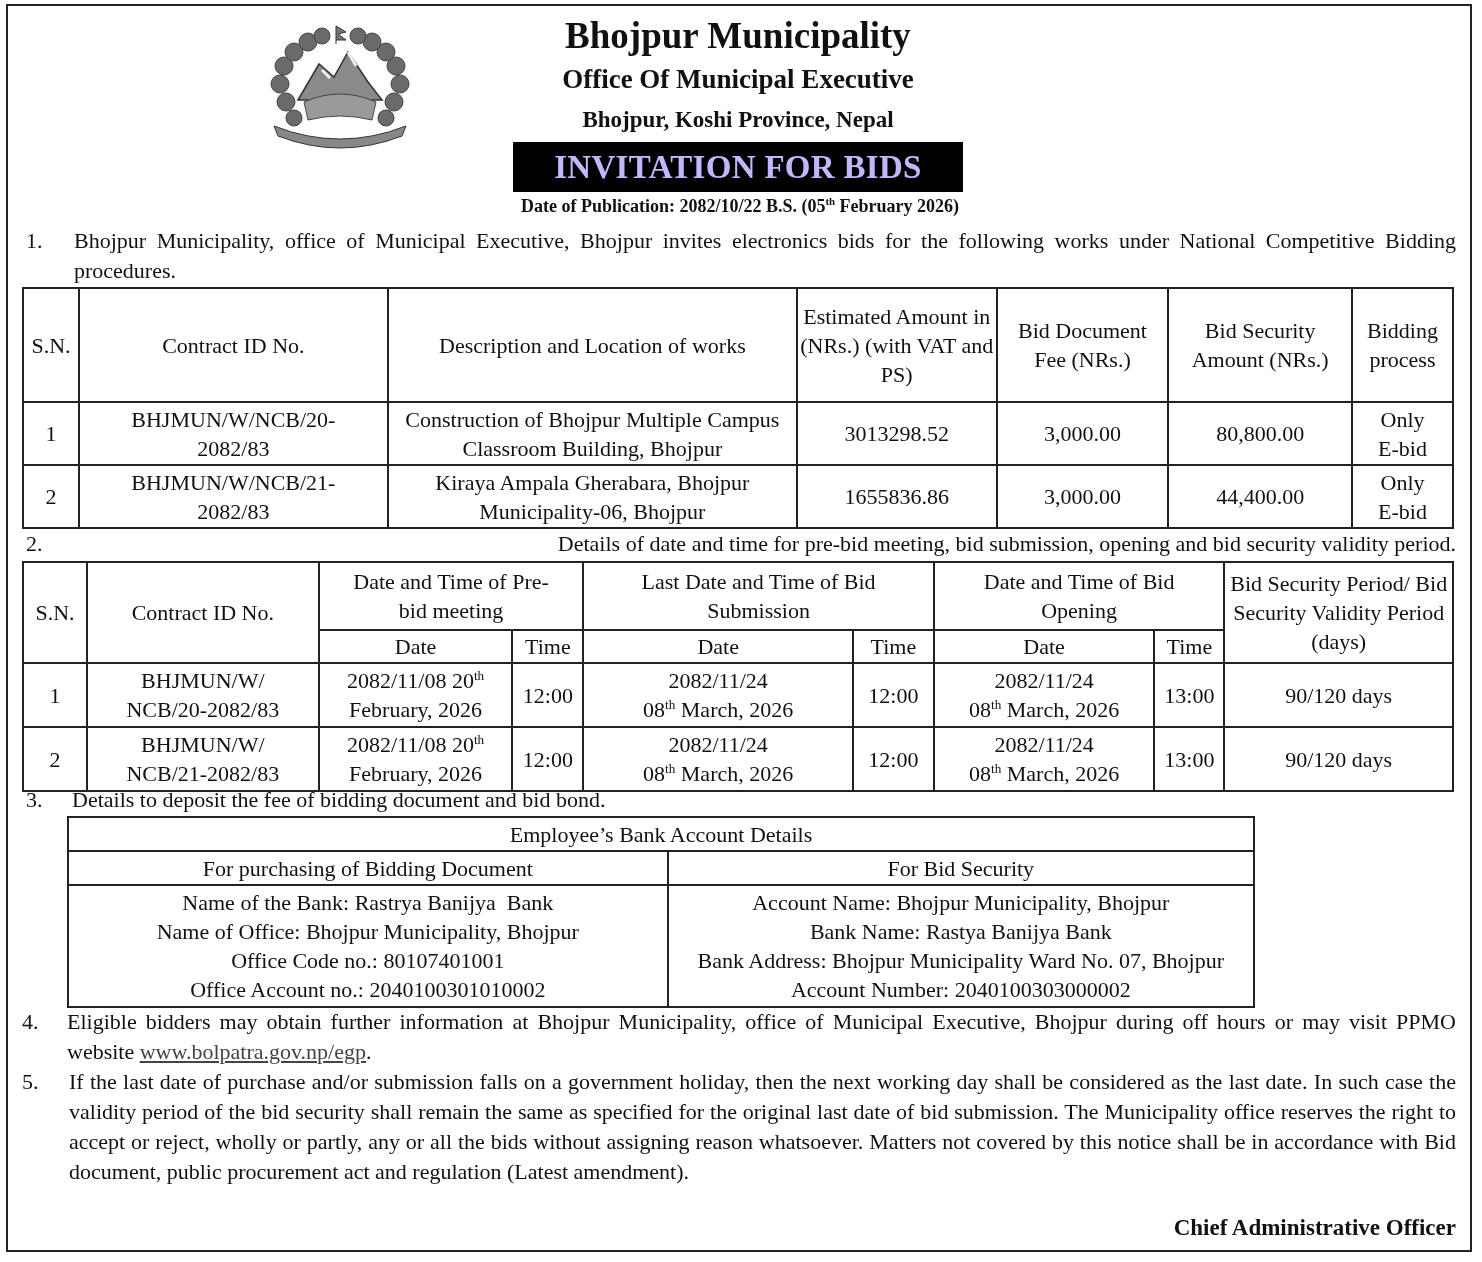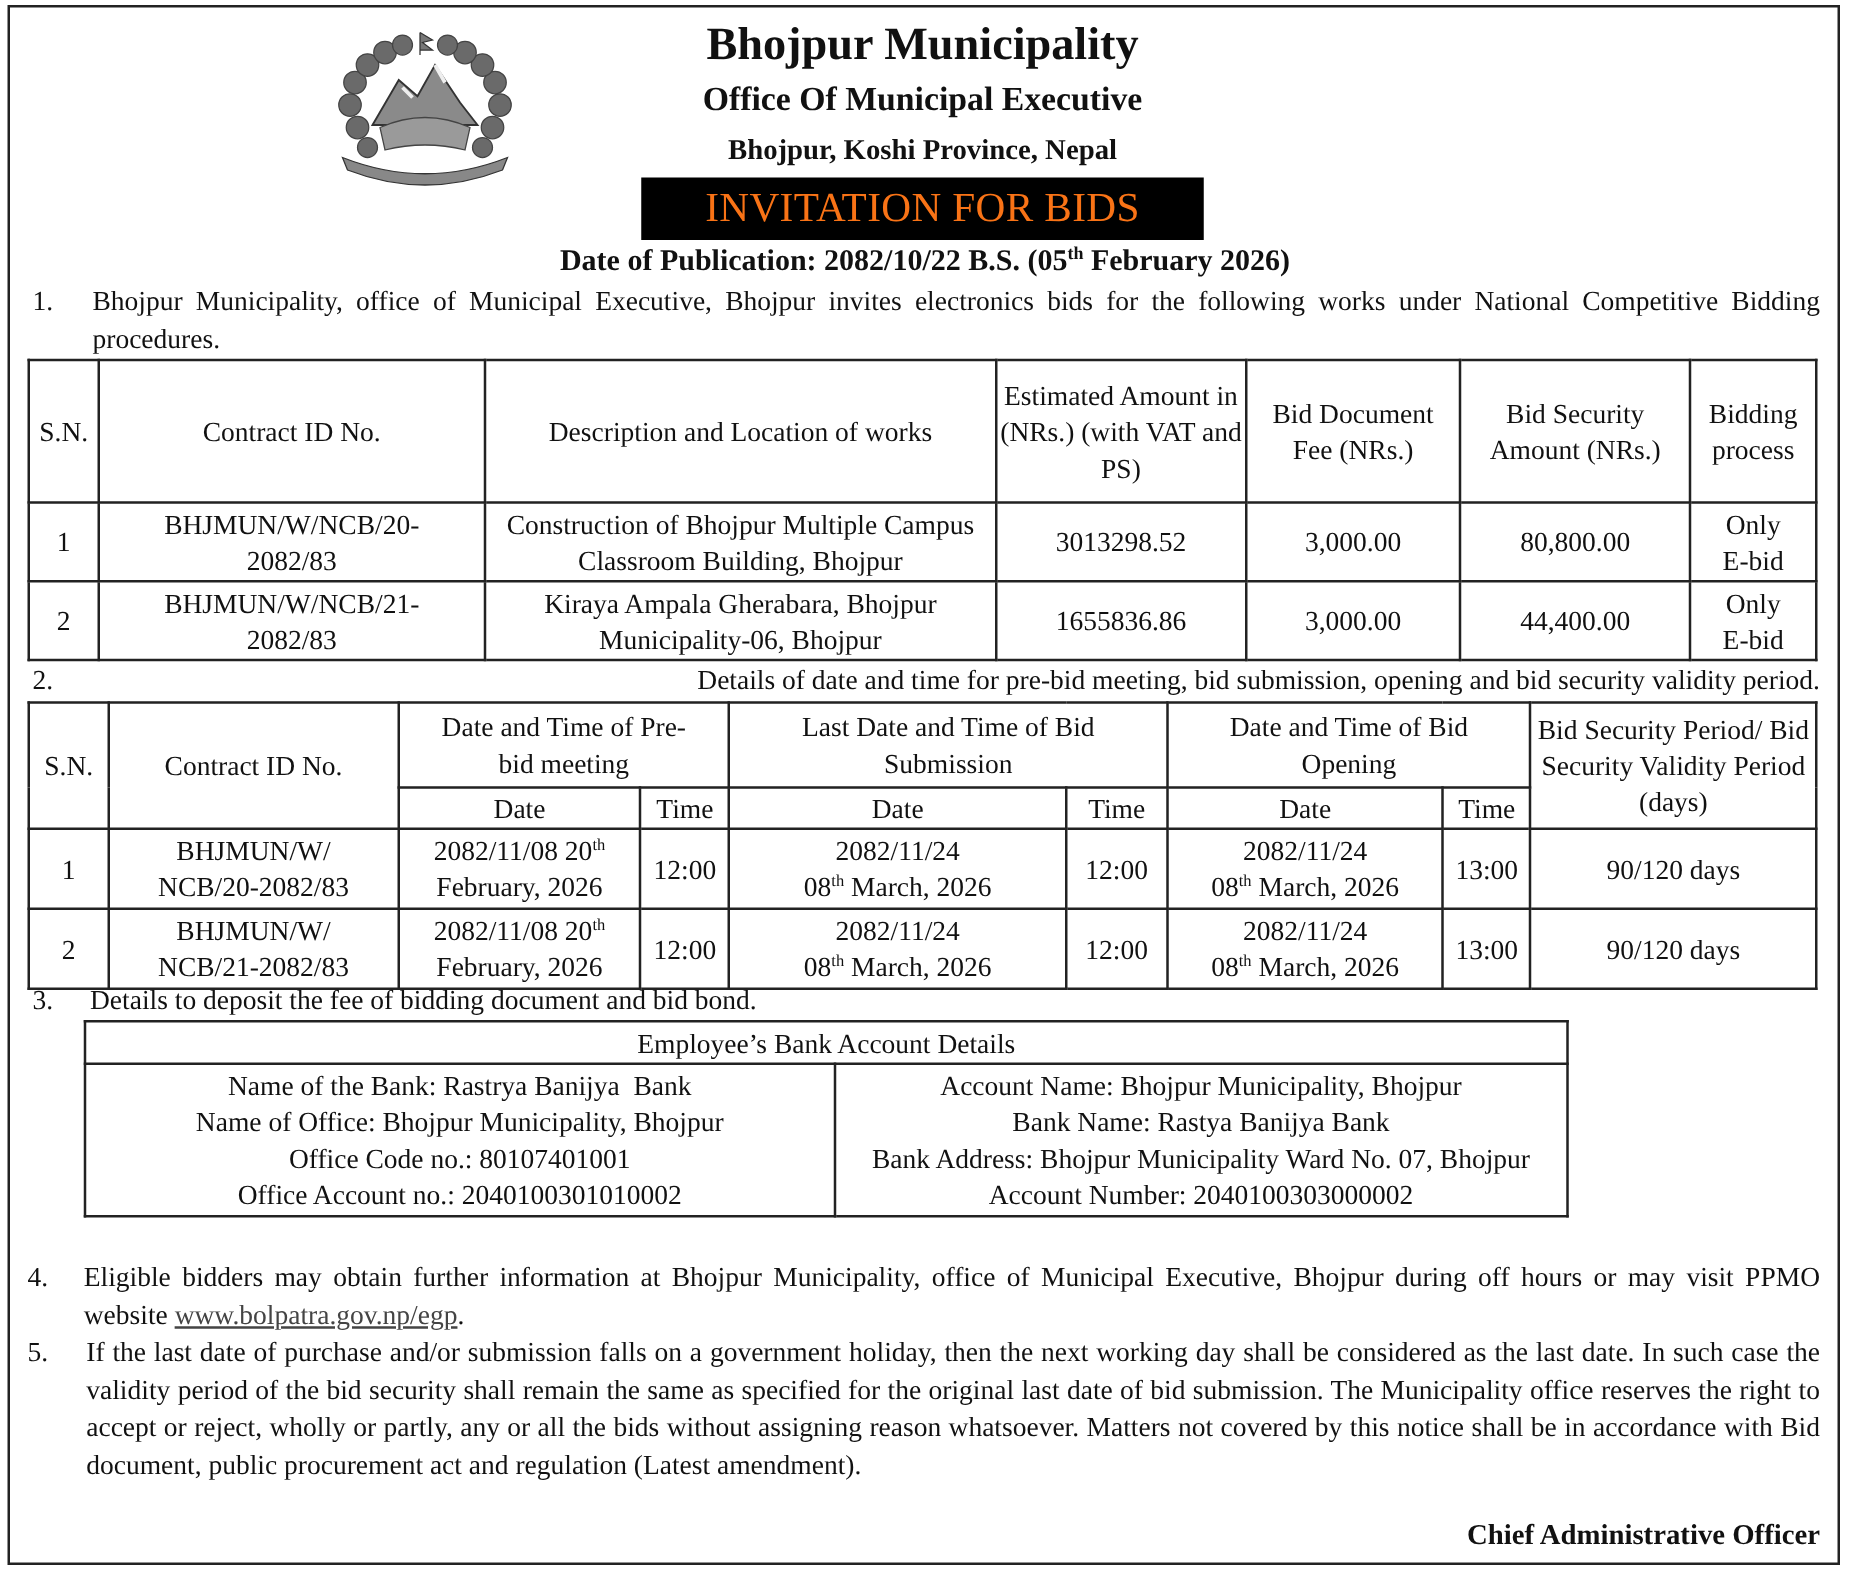--- a/index.html
+++ b/index.html
@@ -6,22 +6,22 @@
   body { width:1482px; height:1262px; position:relative; overflow:hidden;
          font-family:"Liberation Serif", "DejaVu Serif", serif; color:#111; }
   .frame { position:absolute; left:6px; top:4px; width:1466px; height:1248px;
            border:2px solid #222; box-sizing:border-box; }
   .emblem { position:absolute; left:264px; top:22px; width:152px; height:128px; }
   .hdr { position:absolute; left:0; width:1482px; text-align:center; font-weight:bold; }
   .h1 { top:14px; font-size:37px; left:-3px; }
   .h2 { top:64px; font-size:27px; left:-3px; }
   .h3 { top:107px; font-size:23px; left:-3px; }
   .banner { position:absolute; left:513px; top:142px; width:450px; height:50px; background:#000;
-            color:#f97316; font-size:33px; font-weight:normal; text-align:center; line-height:51px; letter-spacing:0.3px; }
-  .pubdate { top:196px; font-size:24px; left:-1px; }
+            color:#c4b5fd; font-size:33px; font-weight:bold; text-align:center; line-height:51px; letter-spacing:0.3px; }
+  .pubdate { top:196px; font-size:18px; left:-1px; }
   sup { font-size:0.6em; line-height:0; vertical-align:super; }
   .para { position:absolute; font-size:22px; line-height:30px; }
   .para .num { position:absolute; left:0; top:0; }
   .para .txt { position:absolute; text-align:justify; }
   table { border-collapse:collapse; position:absolute; font-size:22px; }
   td, th { border:2px solid #222; text-align:center; font-weight:normal; padding:0 2px; line-height:29px; vertical-align:middle; }
   .t1 { left:22px; top:287px; width:1432px; }
   .t2 { left:22px; top:561px; width:1432px; }
   .t3 { left:67px; top:816px; width:1188px; }
   .t3 td, .t3 th { line-height:29px; }
@@ -175,20 +175,24 @@
 
 <table class="t3">
   <colgroup>
       <col style="width:671px">
       <col style="width:716px">
     </colgroup>
   <tbody>
       <tr style="height:34px">
     <th colspan="2">Employee’s Bank Account Details</th>
   </tr>
+  <tr style="height:34px">
+    <th>For purchasing of Bidding Document</th>
+    <th>For Bid Security</th>
+  </tr>
   <tr style="height:122px">
     <td>
       <div style="white-space:pre">Name of the Bank: Rastrya Banijya  Bank</div>
       <div>Name of Office: Bhojpur Municipality, Bhojpur</div>
       <div>Office Code no.: 80107401001</div>
       <div>Office Account no.: 2040100301010002</div>
     </td>
     <td>
       <div>Account Name: Bhojpur Municipality, Bhojpur</div>
       <div>Bank Name: Rastya Banijya Bank</div>

